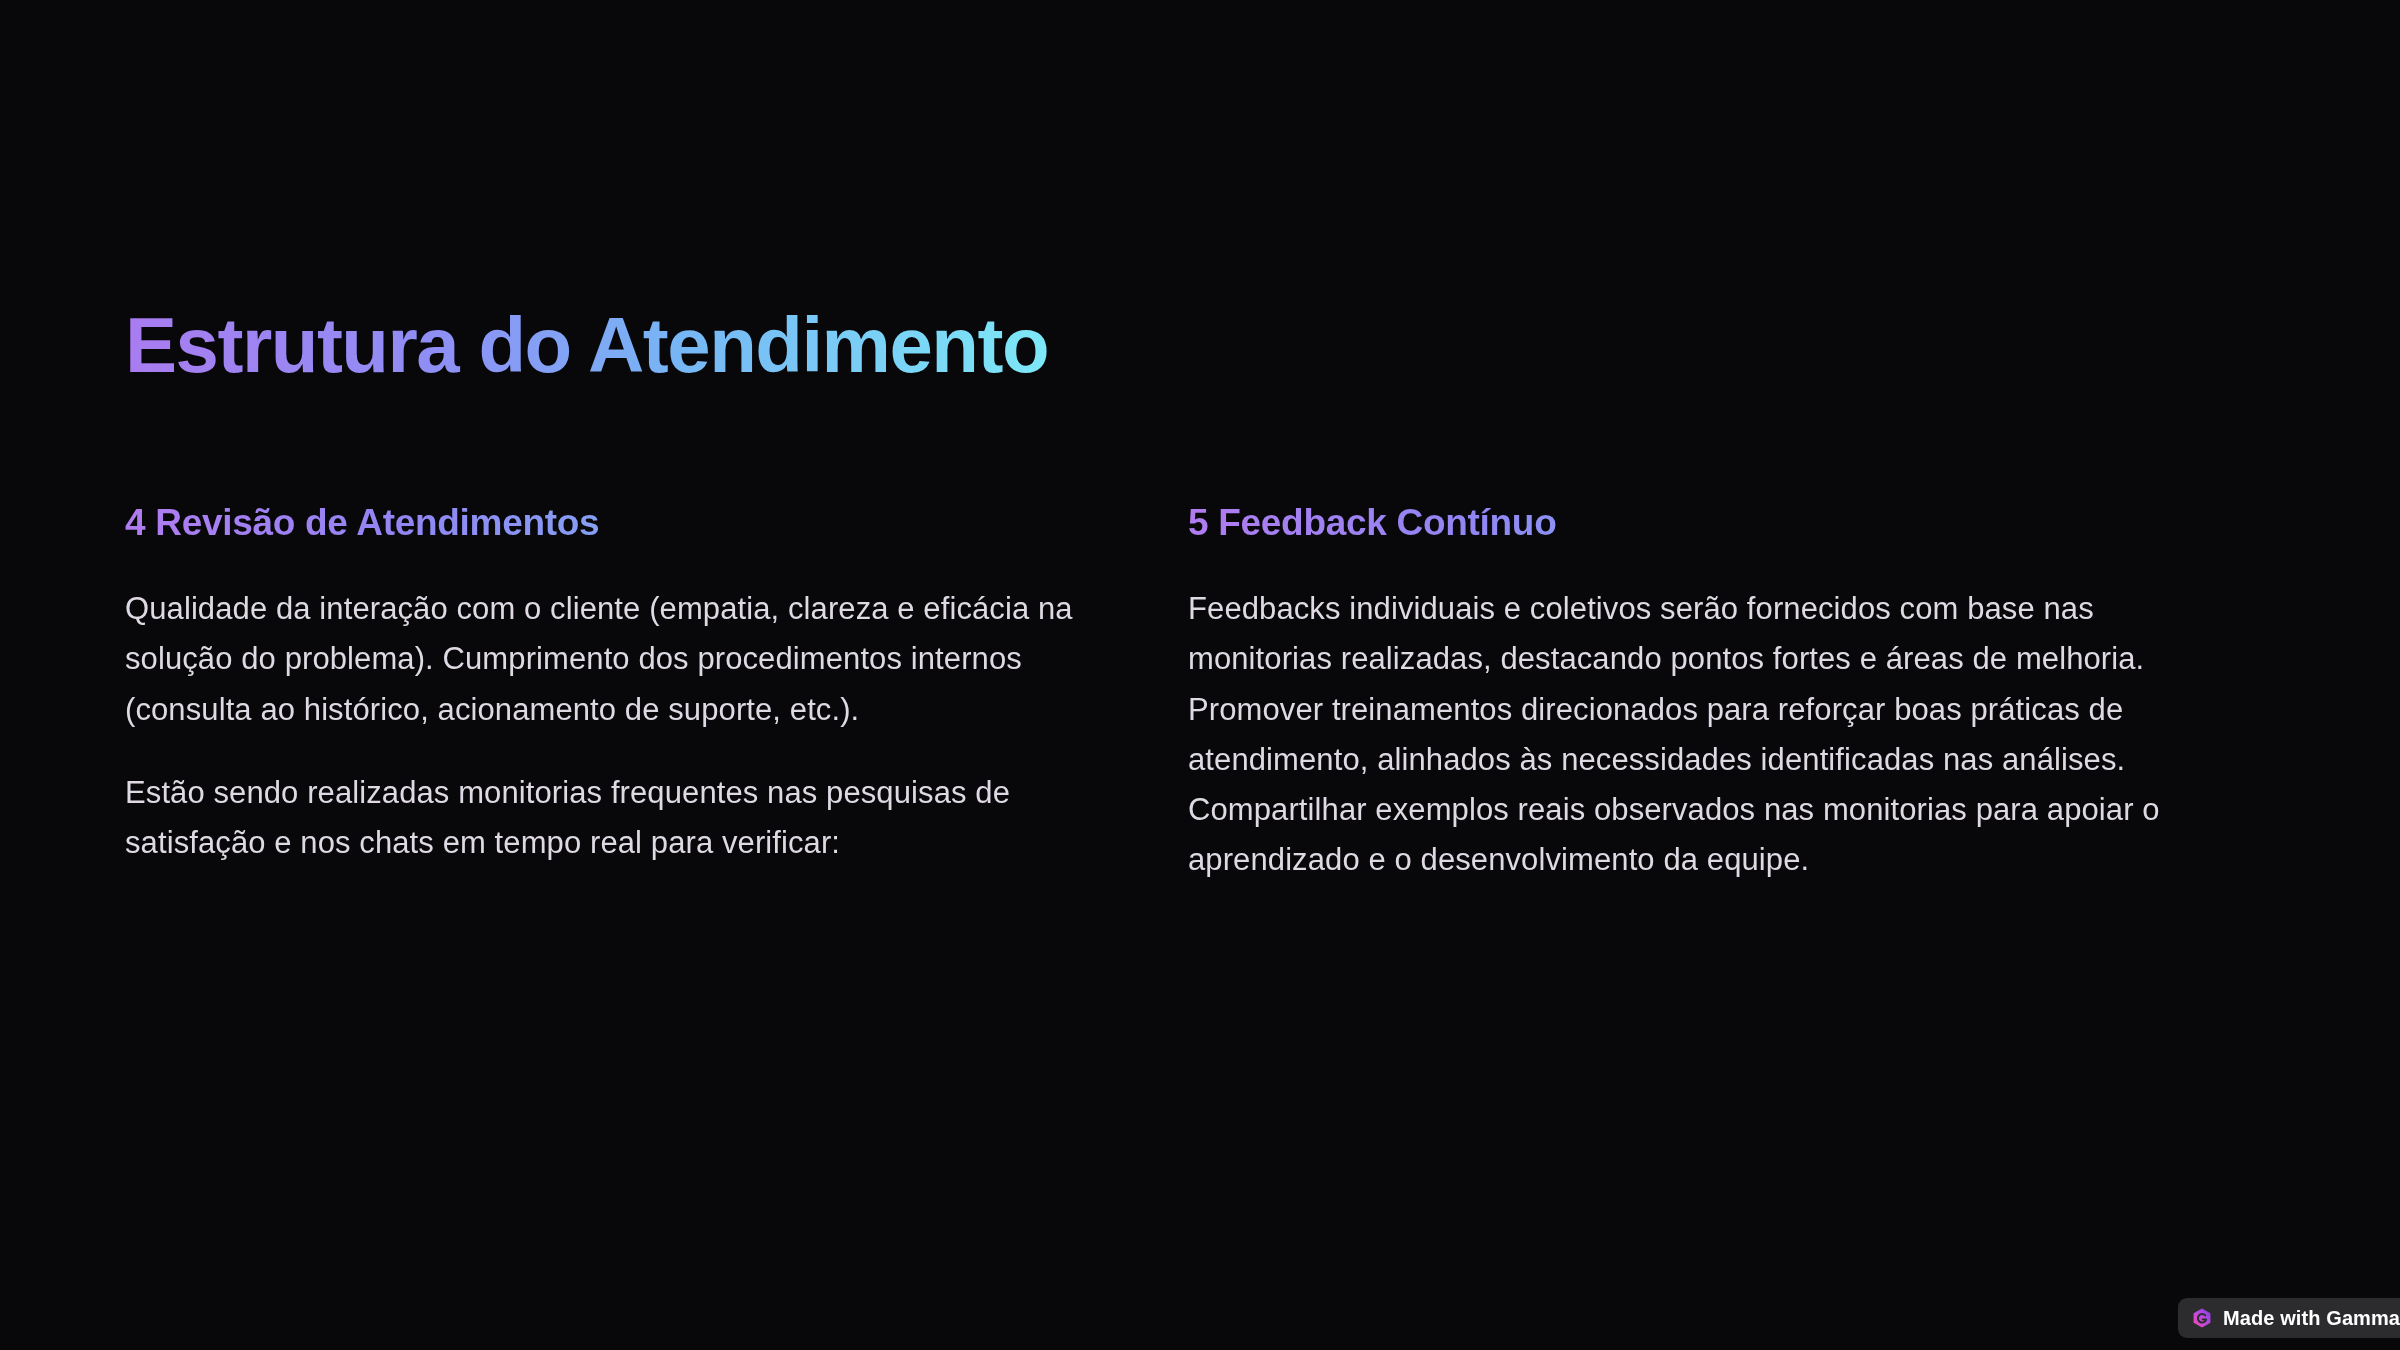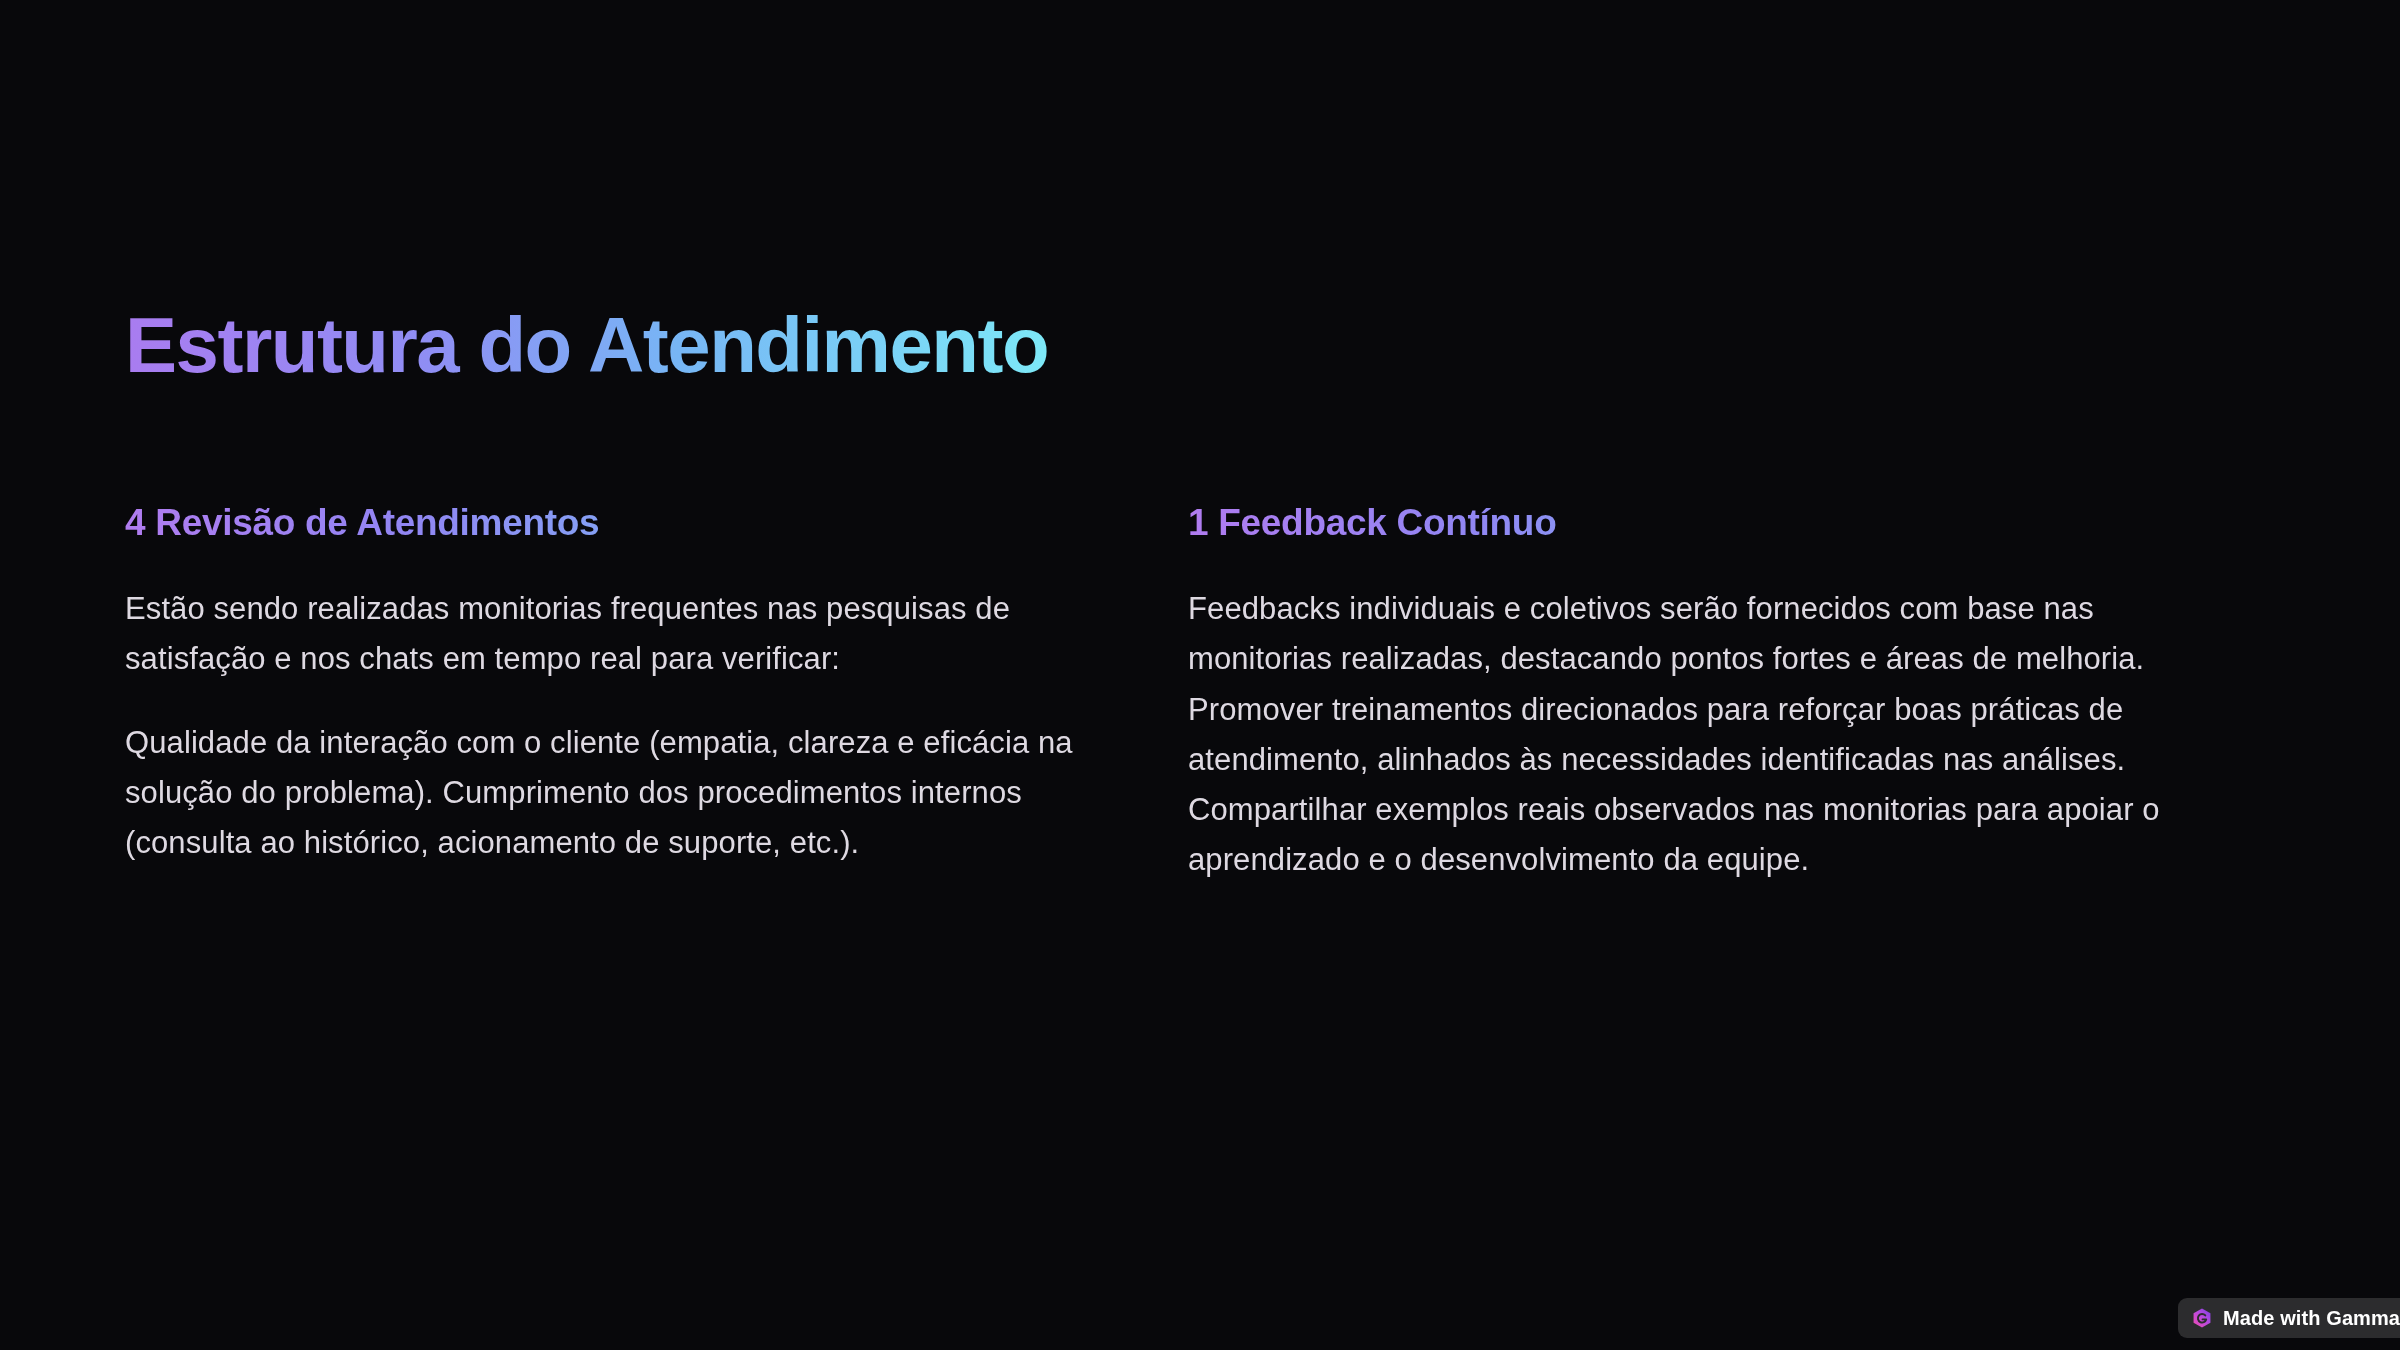--- a/index.html
+++ b/index.html
@@ -115,27 +115,27 @@
 
 <div class="slide">
 
   <h1 class="slide-title">Estrutura do Atendimento</h1>
 
   <div class="columns">
 
     <div class="column">
       <h2 class="column-heading">4 Revisão de Atendimentos</h2>
       <div class="column-body">
+        <p>Qualidade da interação com o cliente (empatia, clareza e eficácia na solução do problema). Cumprimento dos procedimentos internos (consulta ao histórico, acionamento de suporte, etc.).</p>
         <p>Estão sendo realizadas monitorias frequentes nas pesquisas de satisfação e nos chats em tempo real para verificar:</p>
-        <p>Qualidade da interação com o cliente (empatia, clareza e eficácia na solução do problema). Cumprimento dos procedimentos internos (consulta ao histórico, acionamento de suporte, etc.).</p>
       </div>
     </div>
 
     <div class="column">
-      <h2 class="column-heading">1 Feedback Contínuo</h2>
+      <h2 class="column-heading">5 Feedback Contínuo</h2>
       <div class="column-body">
         <p>Feedbacks individuais e coletivos serão fornecidos com base nas monitorias realizadas, destacando pontos fortes e áreas de melhoria. Promover treinamentos direcionados para reforçar boas práticas de atendimento, alinhados às necessidades identificadas nas análises. Compartilhar exemplos reais observados nas monitorias para apoiar o aprendizado e o desenvolvimento da equipe.</p>
       </div>
     </div>
 
   </div>
 
   <a class="gamma-badge" href="#">
     <svg class="gamma-logo" viewBox="0 0 24 24">
       <defs>

